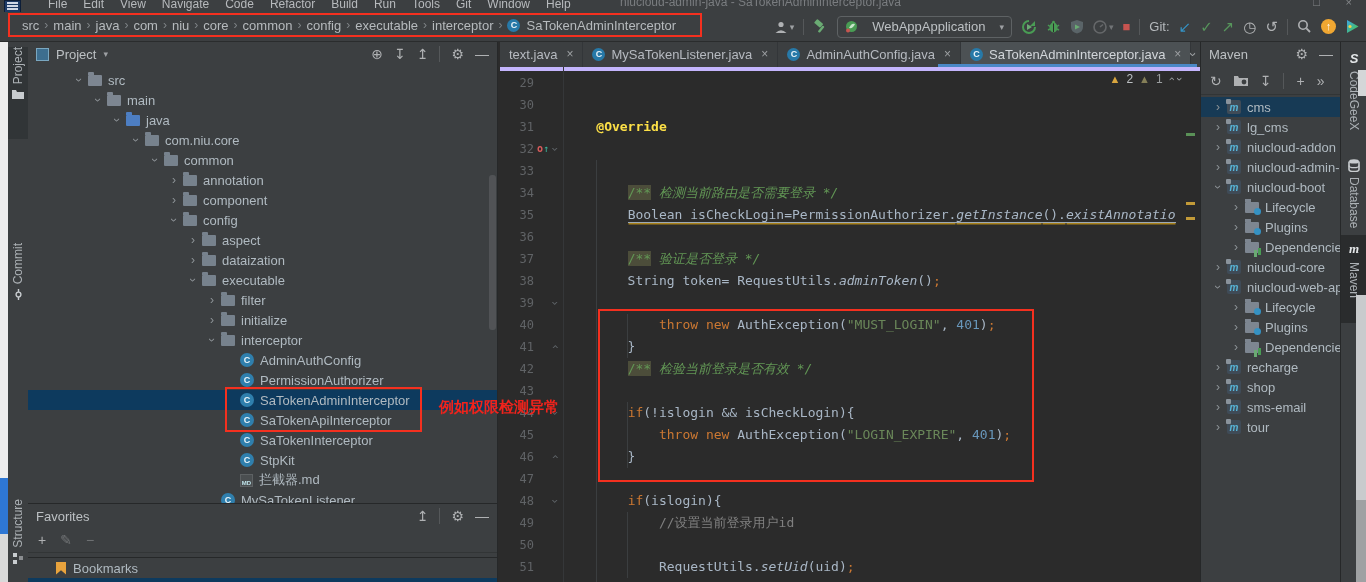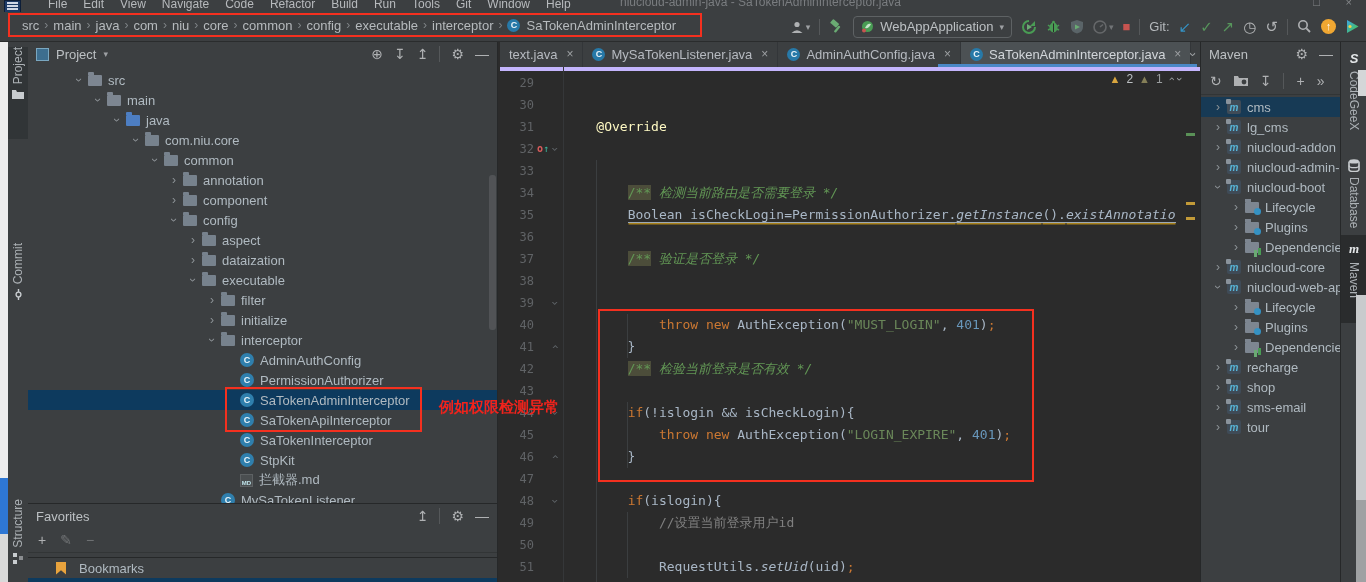--- a/index.html
+++ b/index.html
@@ -20,21 +20,21 @@
   .win-ctl{position:absolute;top:-4px;color:#85888b;font-size:11px;}
 
   
   #navbar{left:0;top:12px;width:1366px;height:29px;background:#3c3f41;border-bottom:1px solid #2a2c2d;z-index:25;}
   #crumb-box{position:absolute;left:8px;top:1px;width:694px;height:24px;border:2px solid #f4301f;
              display:flex;align-items:center;padding-left:10px;box-sizing:border-box;background:#3c3f41;}
   .crumb{font-size:13px;color:#b6babd;margin:0 2px;white-space:nowrap;}
   .cls-badge{width:13px;height:13px;border-radius:50%;background:#2779a8;color:#e8f2f8;font-size:9px;font-weight:bold;
              display:inline-flex;align-items:center;justify-content:center;margin:0 4px 0 2px;}
   #nav-right{position:absolute;right:6px;top:0;height:29px;display:flex;align-items:center;gap:9px;}
-  #run-combo{display:flex;align-items:center;gap:6px;border:1px solid #5e6264;border-radius:4px;height:20px;padding:0 7px;}
+  #run-combo{display:flex;align-items:center;gap:14px;border:1px solid #5e6264;border-radius:4px;height:20px;padding:0 7px;}
   #run-combo .lbl{font-size:13px;color:#bcc0c3;}
   .caret{font-size:9px;color:#9da0a3;}
   .git-lbl{font-size:13px;color:#b6babd;}
   .arr{font-size:15px;line-height:15px;}
   #upd-badge{width:15px;height:15px;border-radius:50%;background:#f0a732;color:#fff;font-size:11px;line-height:15px;text-align:center;font-weight:bold;}
 
   
   #ledge-a{left:0;top:41px;width:8px;height:437px;background:#ededed;}
   #ledge-b{left:0;top:478px;width:8px;height:56px;background:#2e77d4;}
   #ledge-c{left:0;top:534px;width:8px;height:48px;background:#d9d9d9;}
@@ -63,21 +63,21 @@
   .cls-ic{width:14px;height:14px;border-radius:50%;background:#2f7fad;color:#eaf4fa;font-size:9px;font-weight:bold;
           display:flex;align-items:center;justify-content:center;flex:0 0 14px;}
   .md-ic{width:13px;height:13px;background:#4a4e50;border:1px solid #5d6163;color:#bfe3ea;font-size:6px;font-weight:bold;
          display:flex;align-items:end;justify-content:center;flex:0 0 13px;box-sizing:border-box;}
   #proj-scroll{left:461px;top:134px;width:7px;height:155px;background:#56595b;border-radius:3px;opacity:.8;}
   #proj-redbox{left:197px;top:346px;width:193px;height:41px;border:2px solid #f4301f;z-index:8;}
 
   
   #fav-sec{position:absolute;left:0;top:462px;width:469px;height:79px;border-top:1px solid #262829;}
   #fav-toolbar{position:absolute;left:0;top:24px;width:100%;height:25px;display:flex;align-items:center;gap:14px;padding:0 10px;box-sizing:border-box;border-bottom:1px solid #323536;}
-  #bookmarks-bar{position:absolute;left:0;top:53px;width:100%;height:21px;display:flex;align-items:center;padding:0 0 0 28px;box-sizing:border-box;border-top:1px solid #262829;gap:13px;}
+  #bookmarks-bar{position:absolute;left:0;top:53px;width:100%;height:21px;display:flex;align-items:center;padding:0 0 0 28px;box-sizing:border-box;border-top:1px solid #262829;gap:7px;}
   #bm-ico{width:10px;height:13px;background:#e8a33d;clip-path:polygon(0 0,100% 0,100% 100%,50% 68%,0 100%);}
   #fav-sliver{position:absolute;left:0;top:74px;width:100%;height:5px;background:#0d3a5e;}
 
   
   #editor{left:500px;top:41px;width:700px;height:541px;background:#2b2b2b;}
   #tabbar{position:absolute;left:0;top:0;width:700px;height:26px;background:#3c3f41;border-bottom:4px solid #c4b5fd;display:flex;}
   .tab{display:flex;align-items:center;padding:0 9px;font-size:13px;color:#b6bac0;border-right:1px solid #333639;gap:6px;white-space:nowrap;}
   .tab.active{background:#4c5154;color:#d2d6da;}
   .tab .x{color:#9da0a3;font-size:12px;margin-left:3px;}
   #tab-underline{position:absolute;left:438px;top:23px;width:259px;height:3px;background:#4a88c7;}
@@ -92,21 +92,21 @@
   .cl{position:absolute;left:0;width:100%;height:22px;line-height:22px;}
   .ln{position:absolute;left:0;width:34px;text-align:right;color:#606366;font-size:12px;}
   .gico{position:absolute;left:37px;top:0;font-size:10px;}
   .fold{position:absolute;left:51px;color:#5f6468;font-size:12px;}
   .fold.v{transform:rotate(90deg);}
   .fold.e{transform:rotate(-90deg);}
   .ctxt{position:absolute;left:65px;white-space:pre;color:#a9b7c6;}
   .k{color:#cc7832;} .d{color:#ffc66d;font-weight:bold;} .s{color:#6a8759;} .n2{color:#6897bb;}
   .c{color:#629755;font-style:italic;}
   .ds{color:#629755;background:#4c4d3a;}
-  .lc{color:#808080;} .a{color:#fef9c3;} .p{color:#a9b7c6;} .i{color:#a9b7c6;font-style:italic;}
+  .lc{color:#808080;} .a{color:#fde047;font-weight:bold;} .p{color:#a9b7c6;} .i{color:#a9b7c6;font-style:italic;}
   .u{color:#a9b7c6;border-bottom:1px solid #9da9b5;box-shadow:0 2px 0 -0.5px rgba(190,145,23,.85);}
   .ui{color:#a9b7c6;font-style:italic;border-bottom:1px solid #9da9b5;box-shadow:0 2px 0 -0.5px rgba(190,145,23,.85);}
   #gutter-line{position:absolute;left:63px;top:0;width:1px;height:515px;background:#353739;}
   .guide{position:absolute;width:1px;background:#3b3e40;}
   #ed-redbox{position:absolute;left:98px;top:242px;width:432px;height:169px;border:2px solid #f4301f;z-index:7;}
   .stripe-mark{position:absolute;left:686px;width:9px;height:3px;}
 
   
   #maven-panel{left:1200px;top:41px;width:140px;height:541px;background:#3c3f41;border-left:1px solid #262829;overflow:hidden;}
   #mvn-toolbar{position:absolute;left:0;top:26px;width:100%;height:28px;display:flex;align-items:center;gap:12px;padding:0 9px;box-sizing:border-box;border-bottom:1px solid #323536;}
@@ -521,20 +521,21 @@
         <div class="cl" style="top: 159px;">
           <span class="ln">36</span>
           <span class="ctxt"></span>
         </div>
         <div class="cl" style="top: 181px;">
           <span class="ln">37</span>
           <span class="ctxt"><span class="p">        </span><span class="ds">/**</span><span class="c"> 验证是否登录 */</span></span>
         </div>
         <div class="cl" style="top: 203px;">
           <span class="ln">38</span>
+          <span class="ctxt"><span class="p">        String token= RequestUtils.</span><span class="i">adminToken</span><span class="p">()</span><span class="k">;</span></span>
         </div>
         <div class="cl" style="top: 225px;">
           <span class="ln">39</span>
           <span class="fold v">›</span>
         </div>
         <div class="cl" style="top: 247px;">
           <span class="ln">40</span>
           <span class="ctxt"><span class="p">            </span><span class="k">throw new </span><span class="p">AuthException(</span><span class="s">"MUST_LOGIN"</span><span class="p">, </span><span class="n2">401</span><span class="p">)</span><span class="k">;</span></span>
         </div>
         <div class="cl" style="top: 269px;">

